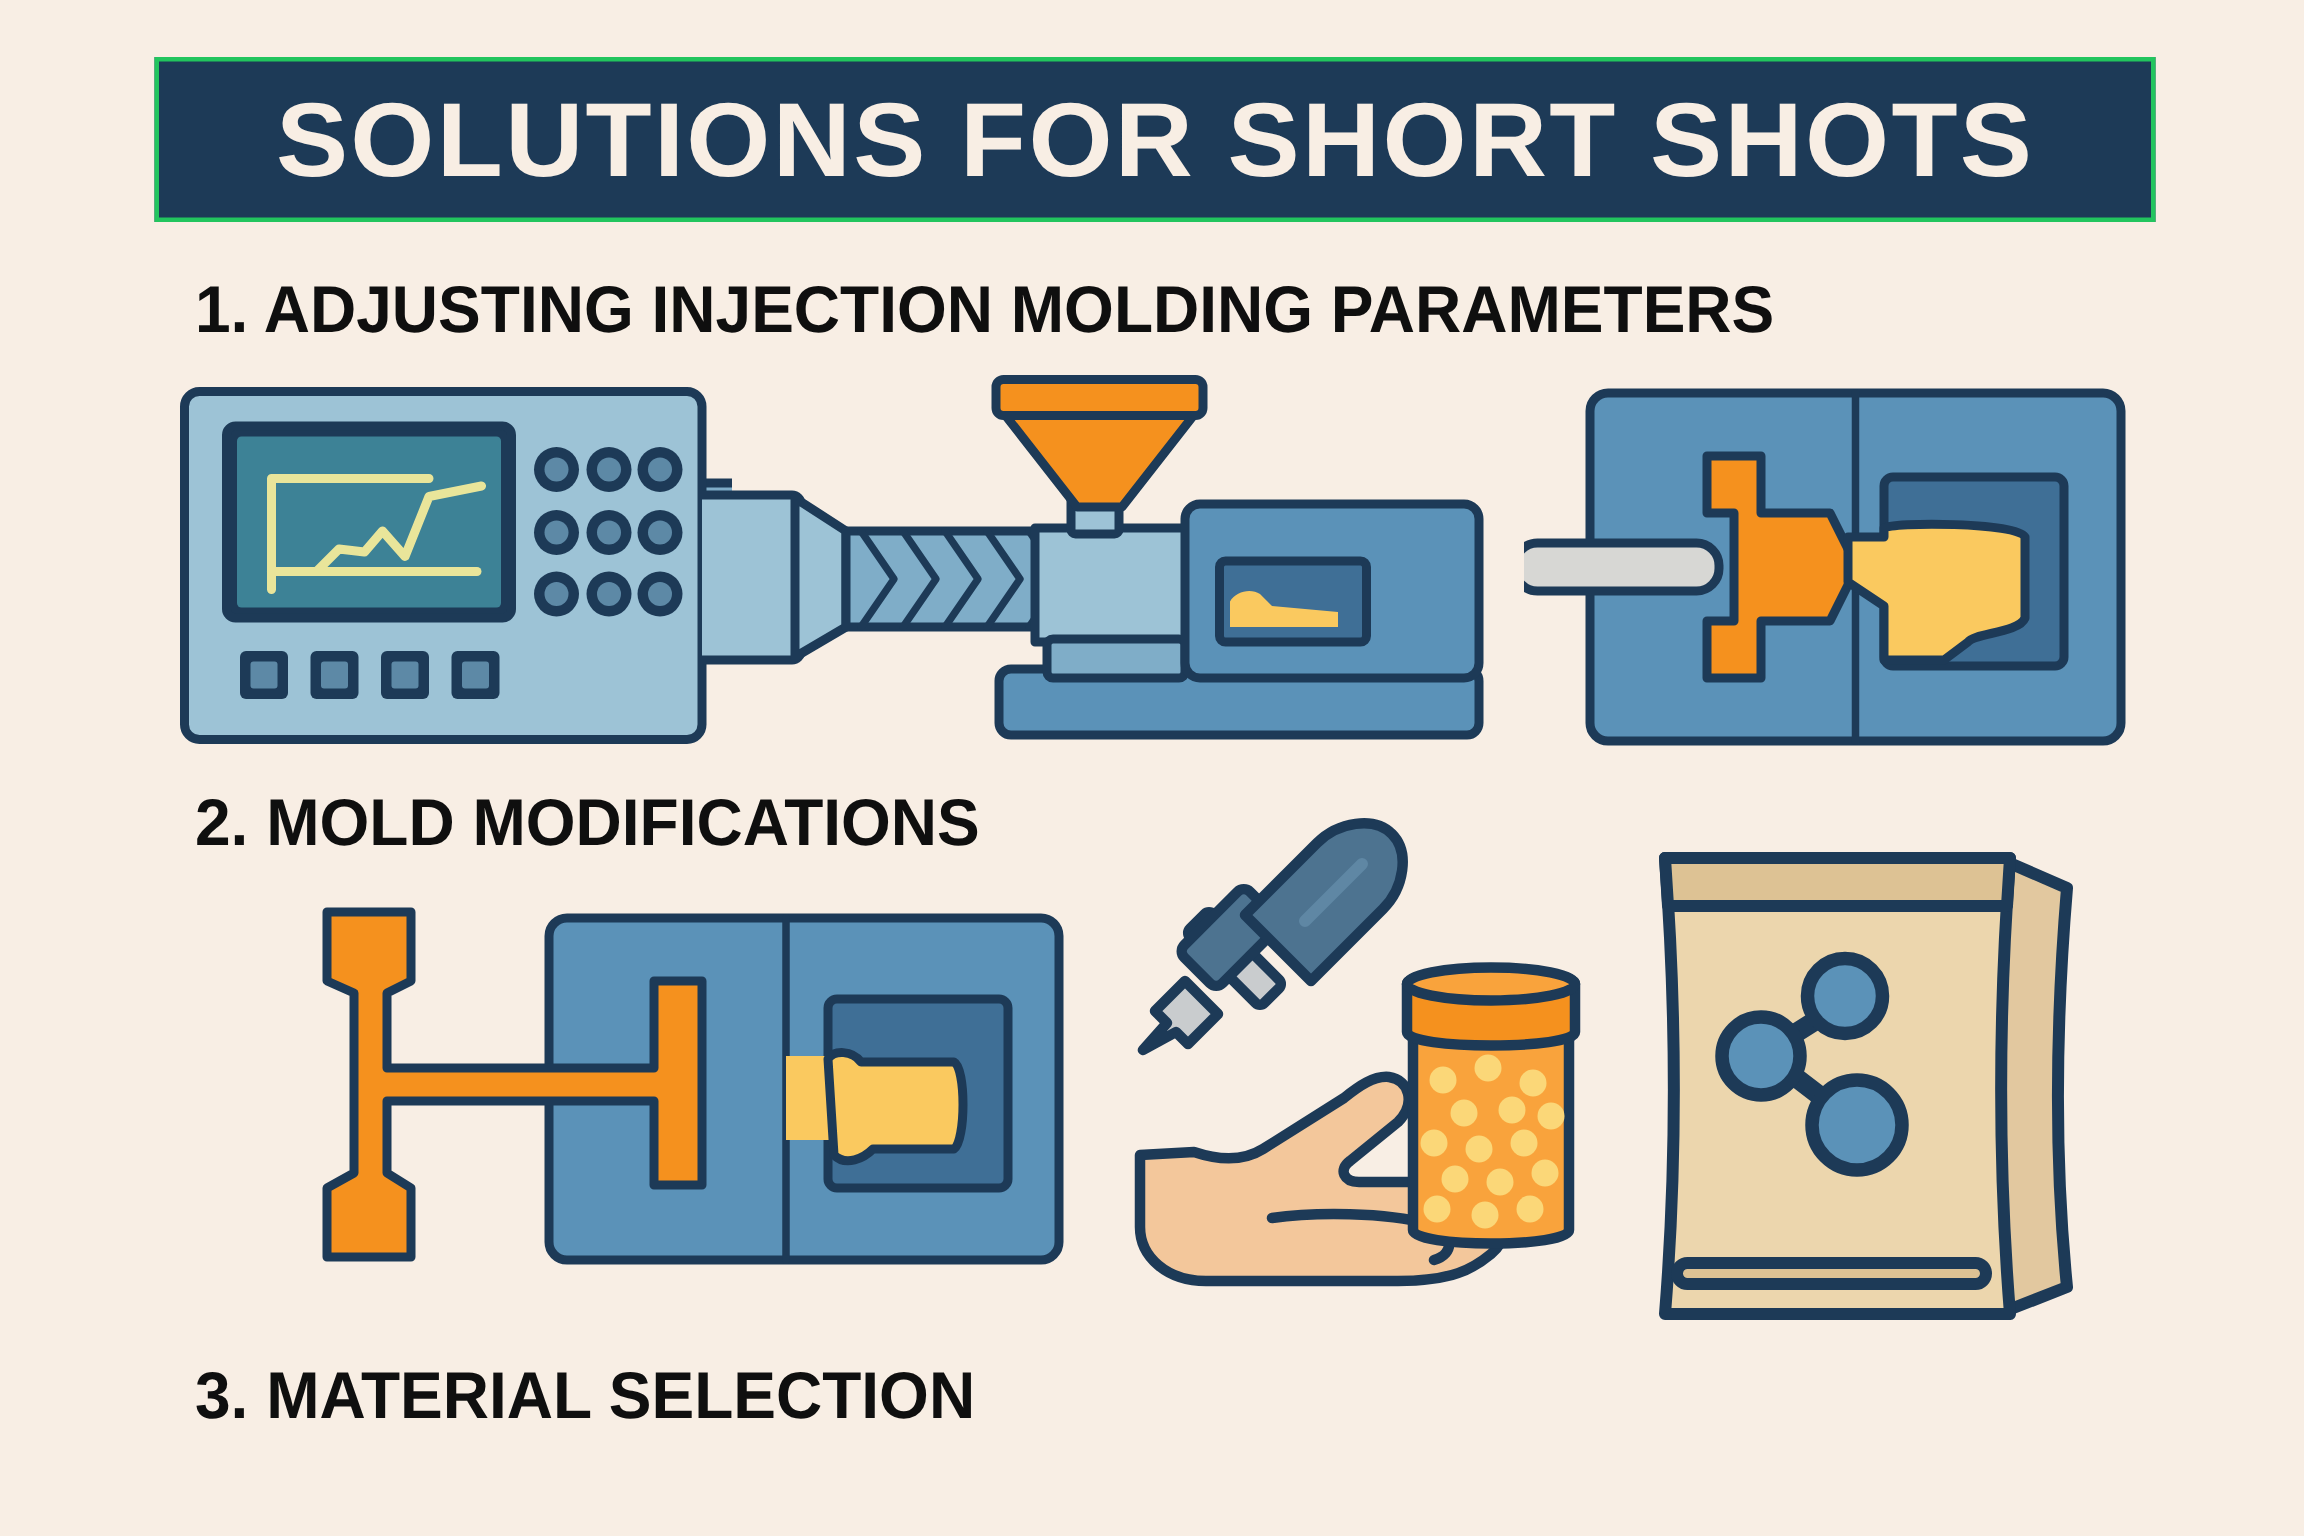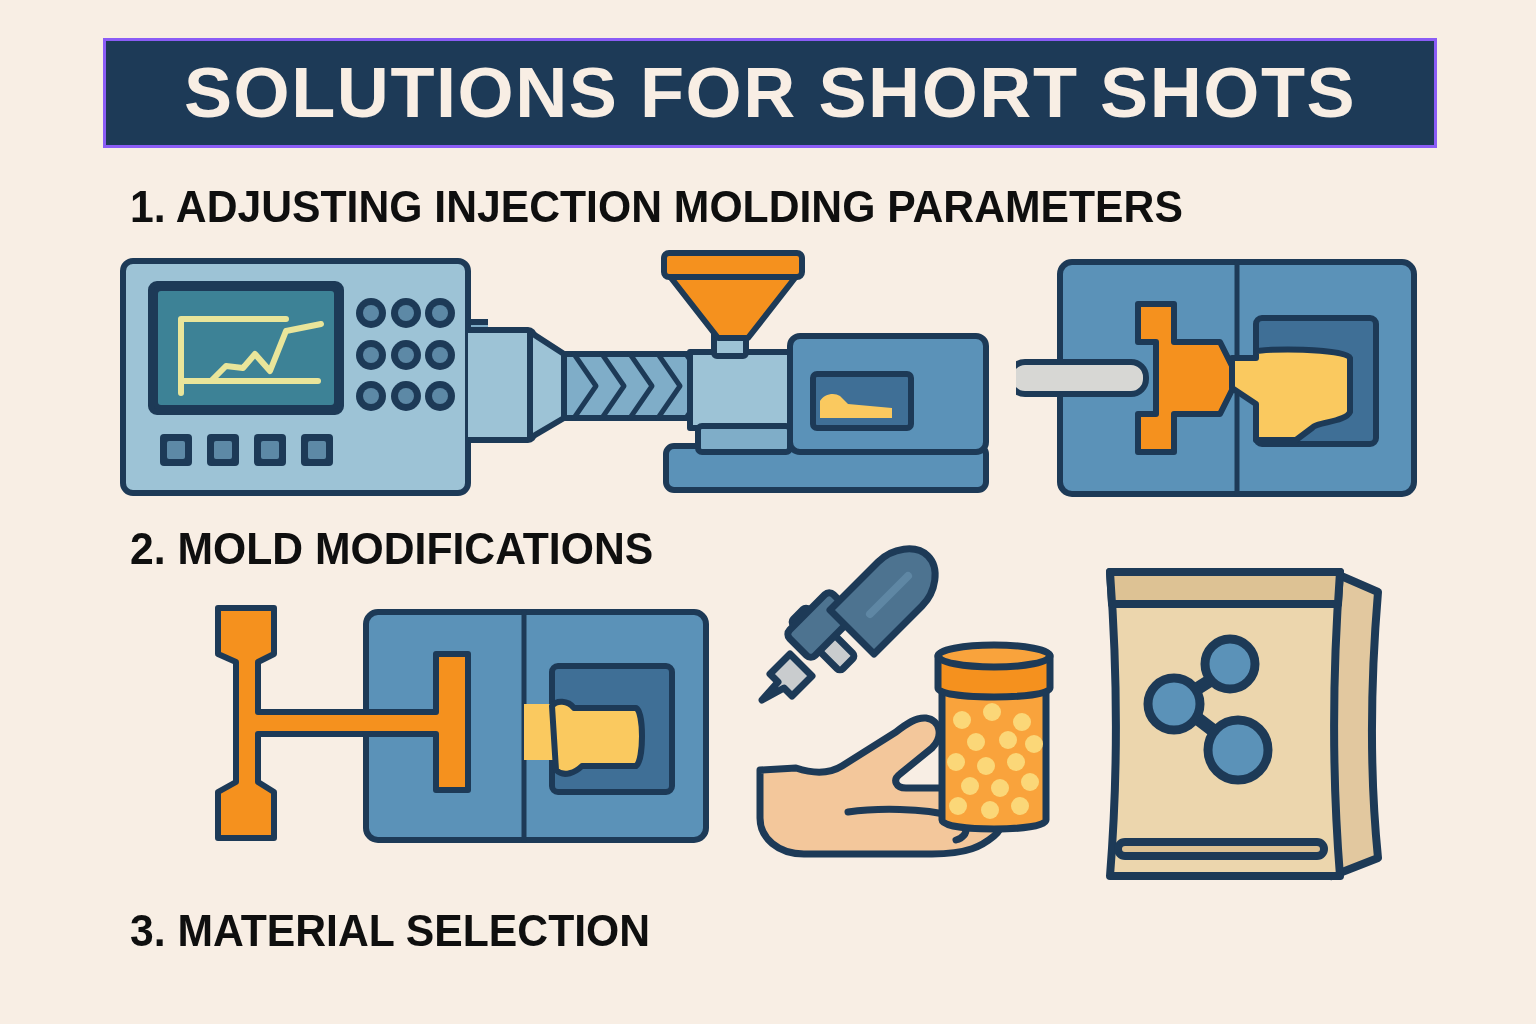--- a/index.html
+++ b/index.html
@@ -7,21 +7,21 @@
     width:1536px;height:1024px;overflow:hidden;
     background:#f8eee4;
     font-family:"Liberation Sans", sans-serif;
     position:relative;
   }
   .stage{position:absolute;left:0;top:0;width:1536px;height:1024px;}
 
   
   .banner{
     position:absolute;left:103px;top:38px;width:1334px;height:110px;
-    background:#1d3a57;border:3px solid #8b5cf6;
+    background:#1d3a57;border:3px solid #22c55e;
     display:flex;align-items:center;justify-content:center;
     box-sizing:border-box;
   }
   .banner-title{
     color:#f8eee4;
     font-size:70px;font-weight:bold;letter-spacing:1.5px;
     text-transform:uppercase;
     font-family:"Liberation Sans", sans-serif;
     white-space:nowrap;
     transform:scaleX(1.03);

